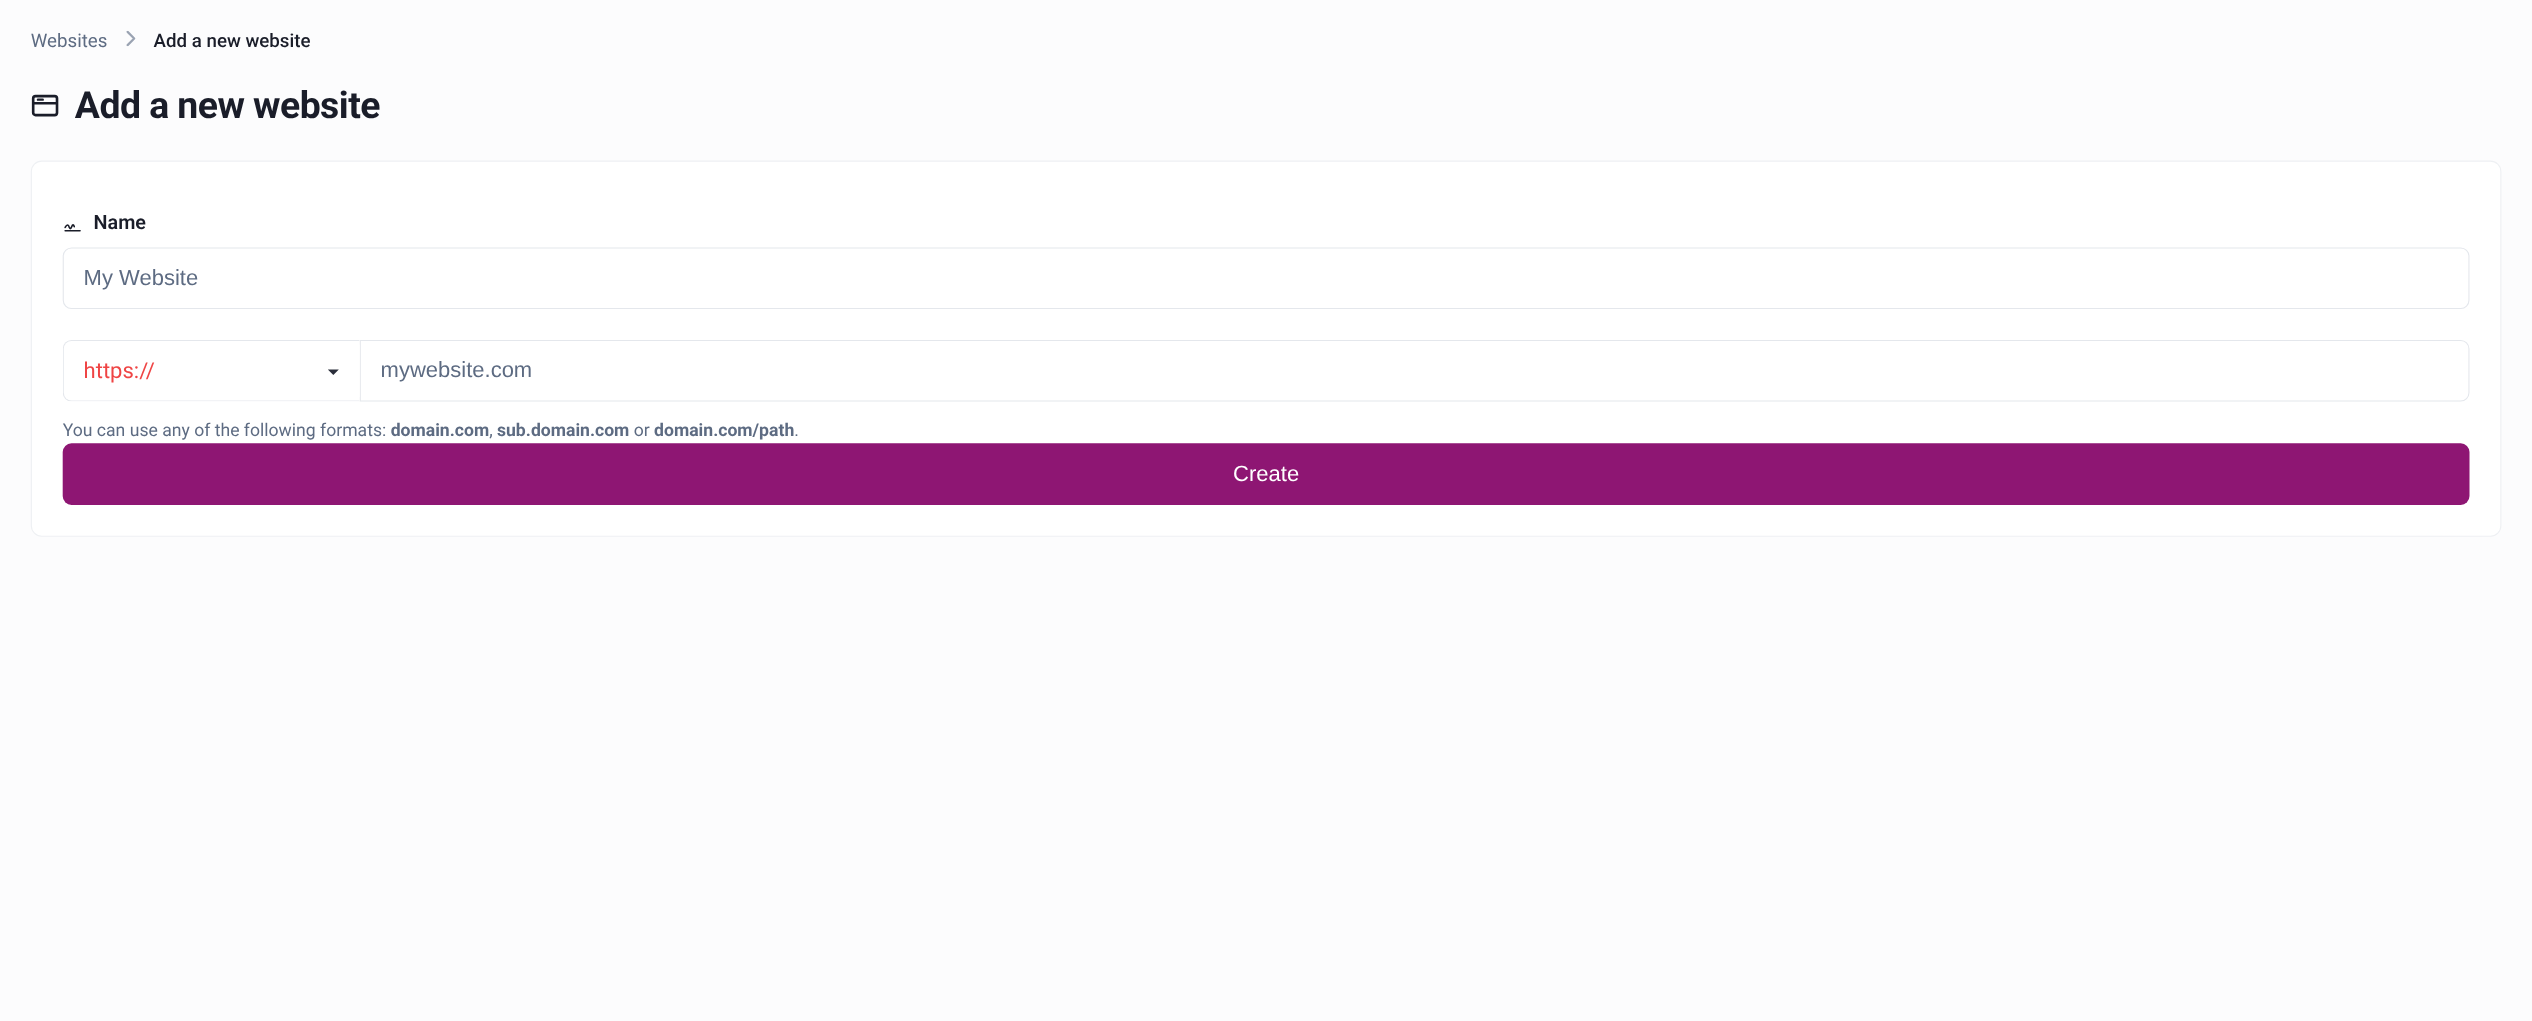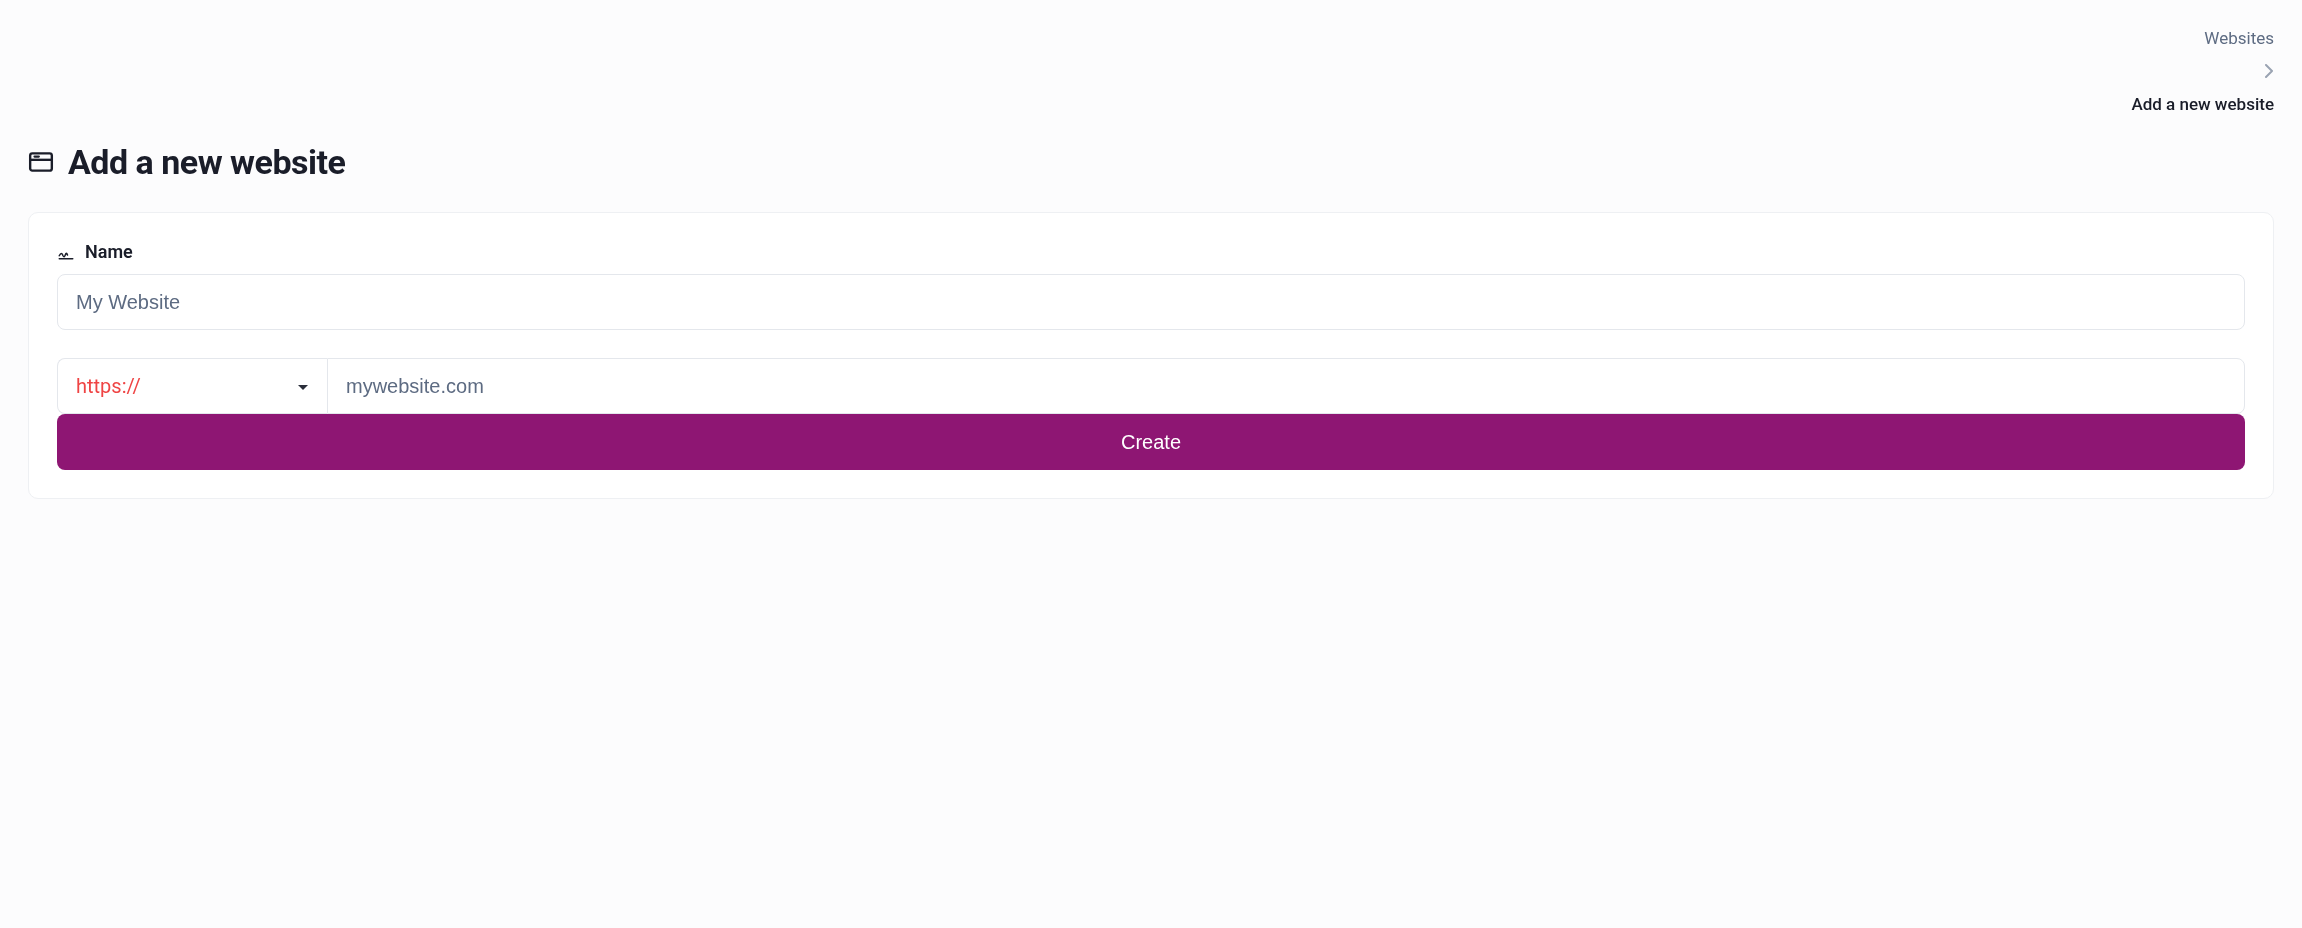--- a/index.html
+++ b/index.html
@@ -8,25 +8,24 @@
       box-sizing: border-box;
     }
     body {
       font-family: -apple-system, BlinkMacSystemFont, "Segoe UI", Roboto, "Helvetica Neue", Arial, sans-serif;
       background: #fcfcfd;
       color: #1a1d29;
       padding: 28px;
     }
     .breadcrumb {
       display: flex;
-      align-items: flex-end;
+      align-items: flex-start;
       gap: 16px;
       font-size: 17px;
       margin-bottom: 28px;
-      flex-direction: column;
     }
     .breadcrumb-link {
       color: #5d6b82;
       text-decoration: none;
       cursor: pointer;
     }
     .breadcrumb-sep {
       color: #9aa3b2;
       display: inline-flex;
       align-items: center;
@@ -53,20 +52,21 @@
       color: #1a1d29;
     }
     .card {
       background: #ffffff;
       border: 1px solid #eef0f3;
       border-radius: 10px;
       padding: 28px;
     }
     .field-group {
       margin-bottom: 28px;
+      margin-top: 17px;
     }
     .field-label-row {
       display: flex;
       align-items: center;
       gap: 10px;
       margin-bottom: 12px;
     }
     .field-label {
       font-size: 18px;
       font-weight: 600;
@@ -214,18 +214,21 @@
       <div class="protocol-select">
         <span class="protocol-value">https://</span>
         <span class="protocol-caret">
           <svg width="12" height="8" viewBox="0 0 12 8">
               <path d="M1 1l5 5 5-5" fill="#2a2e3a"></path>
             </svg>
         </span>
       </div>
       <input type="text" class="host-input" placeholder="mywebsite.com" style="">
     </div>
+    <p class="hint-text">
+      <span>You can use any of the following formats: </span><b>domain.com</b><span>, </span><b>sub.domain.com</b><span> or </span><b>domain.com/path</b><span>.</span>
+    </p>
   </div>
 
 
   <button class="primary-button">Create</button>
 
 </div>
 
 </body></html>

